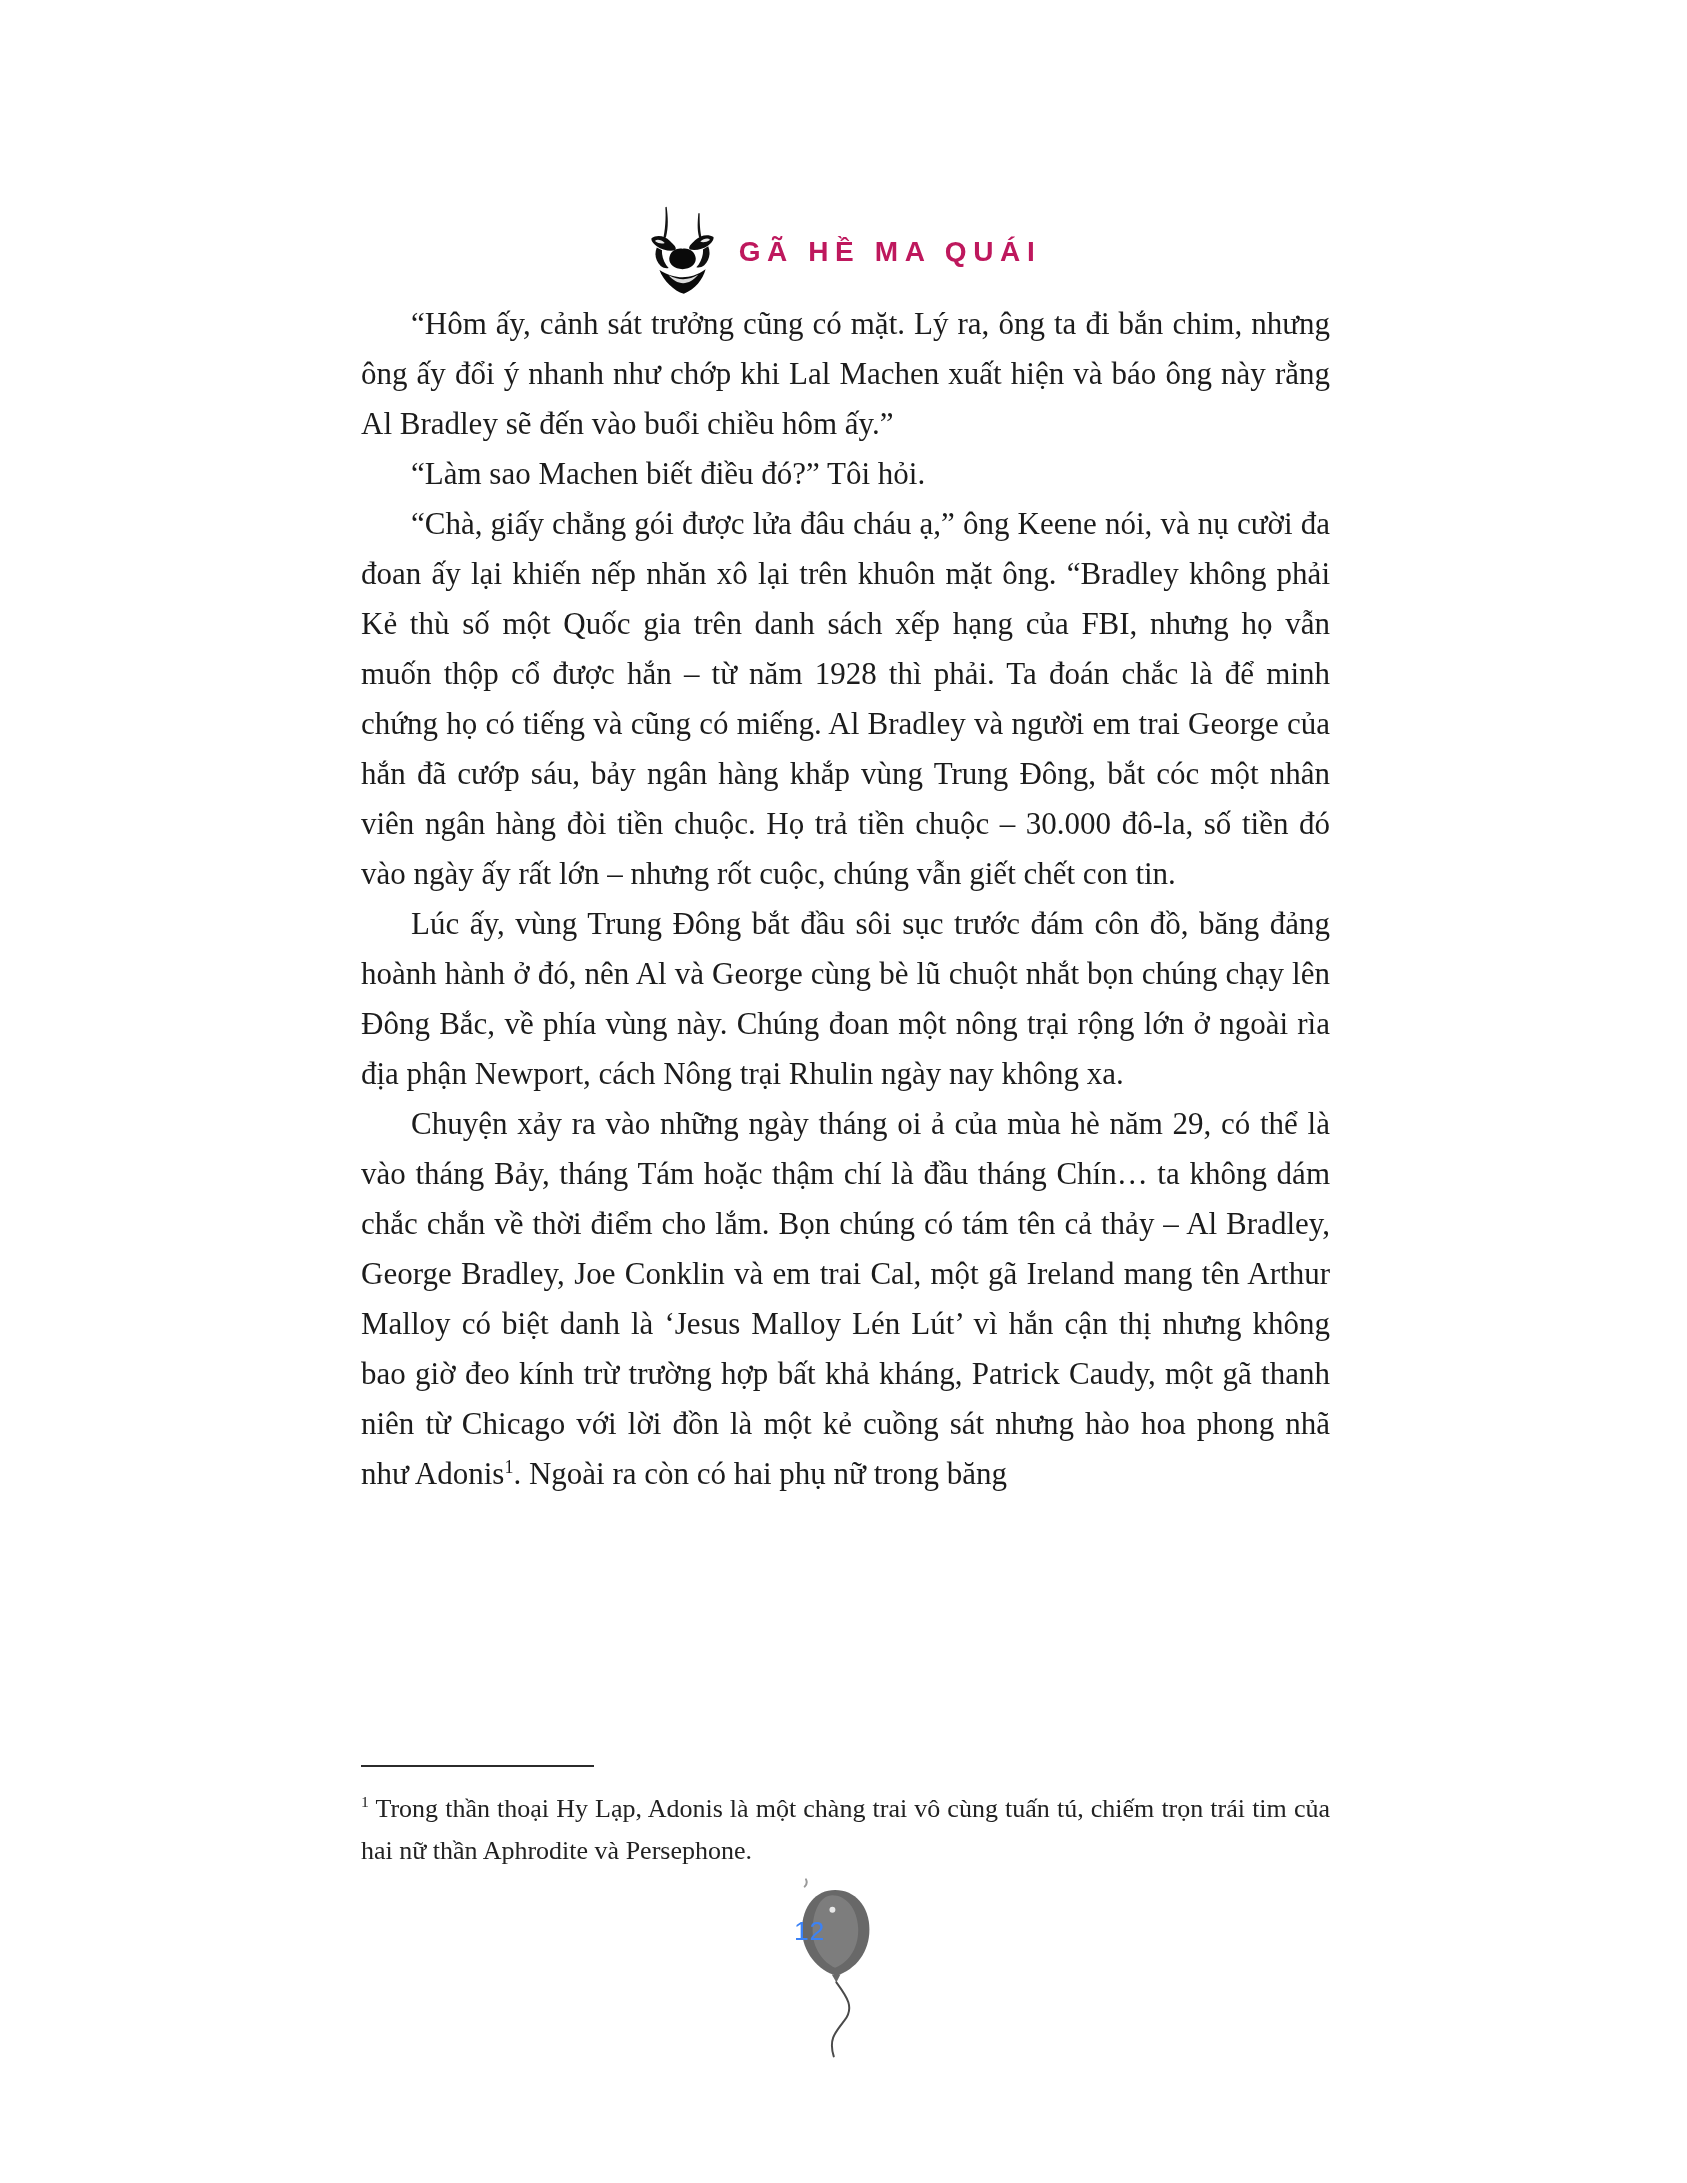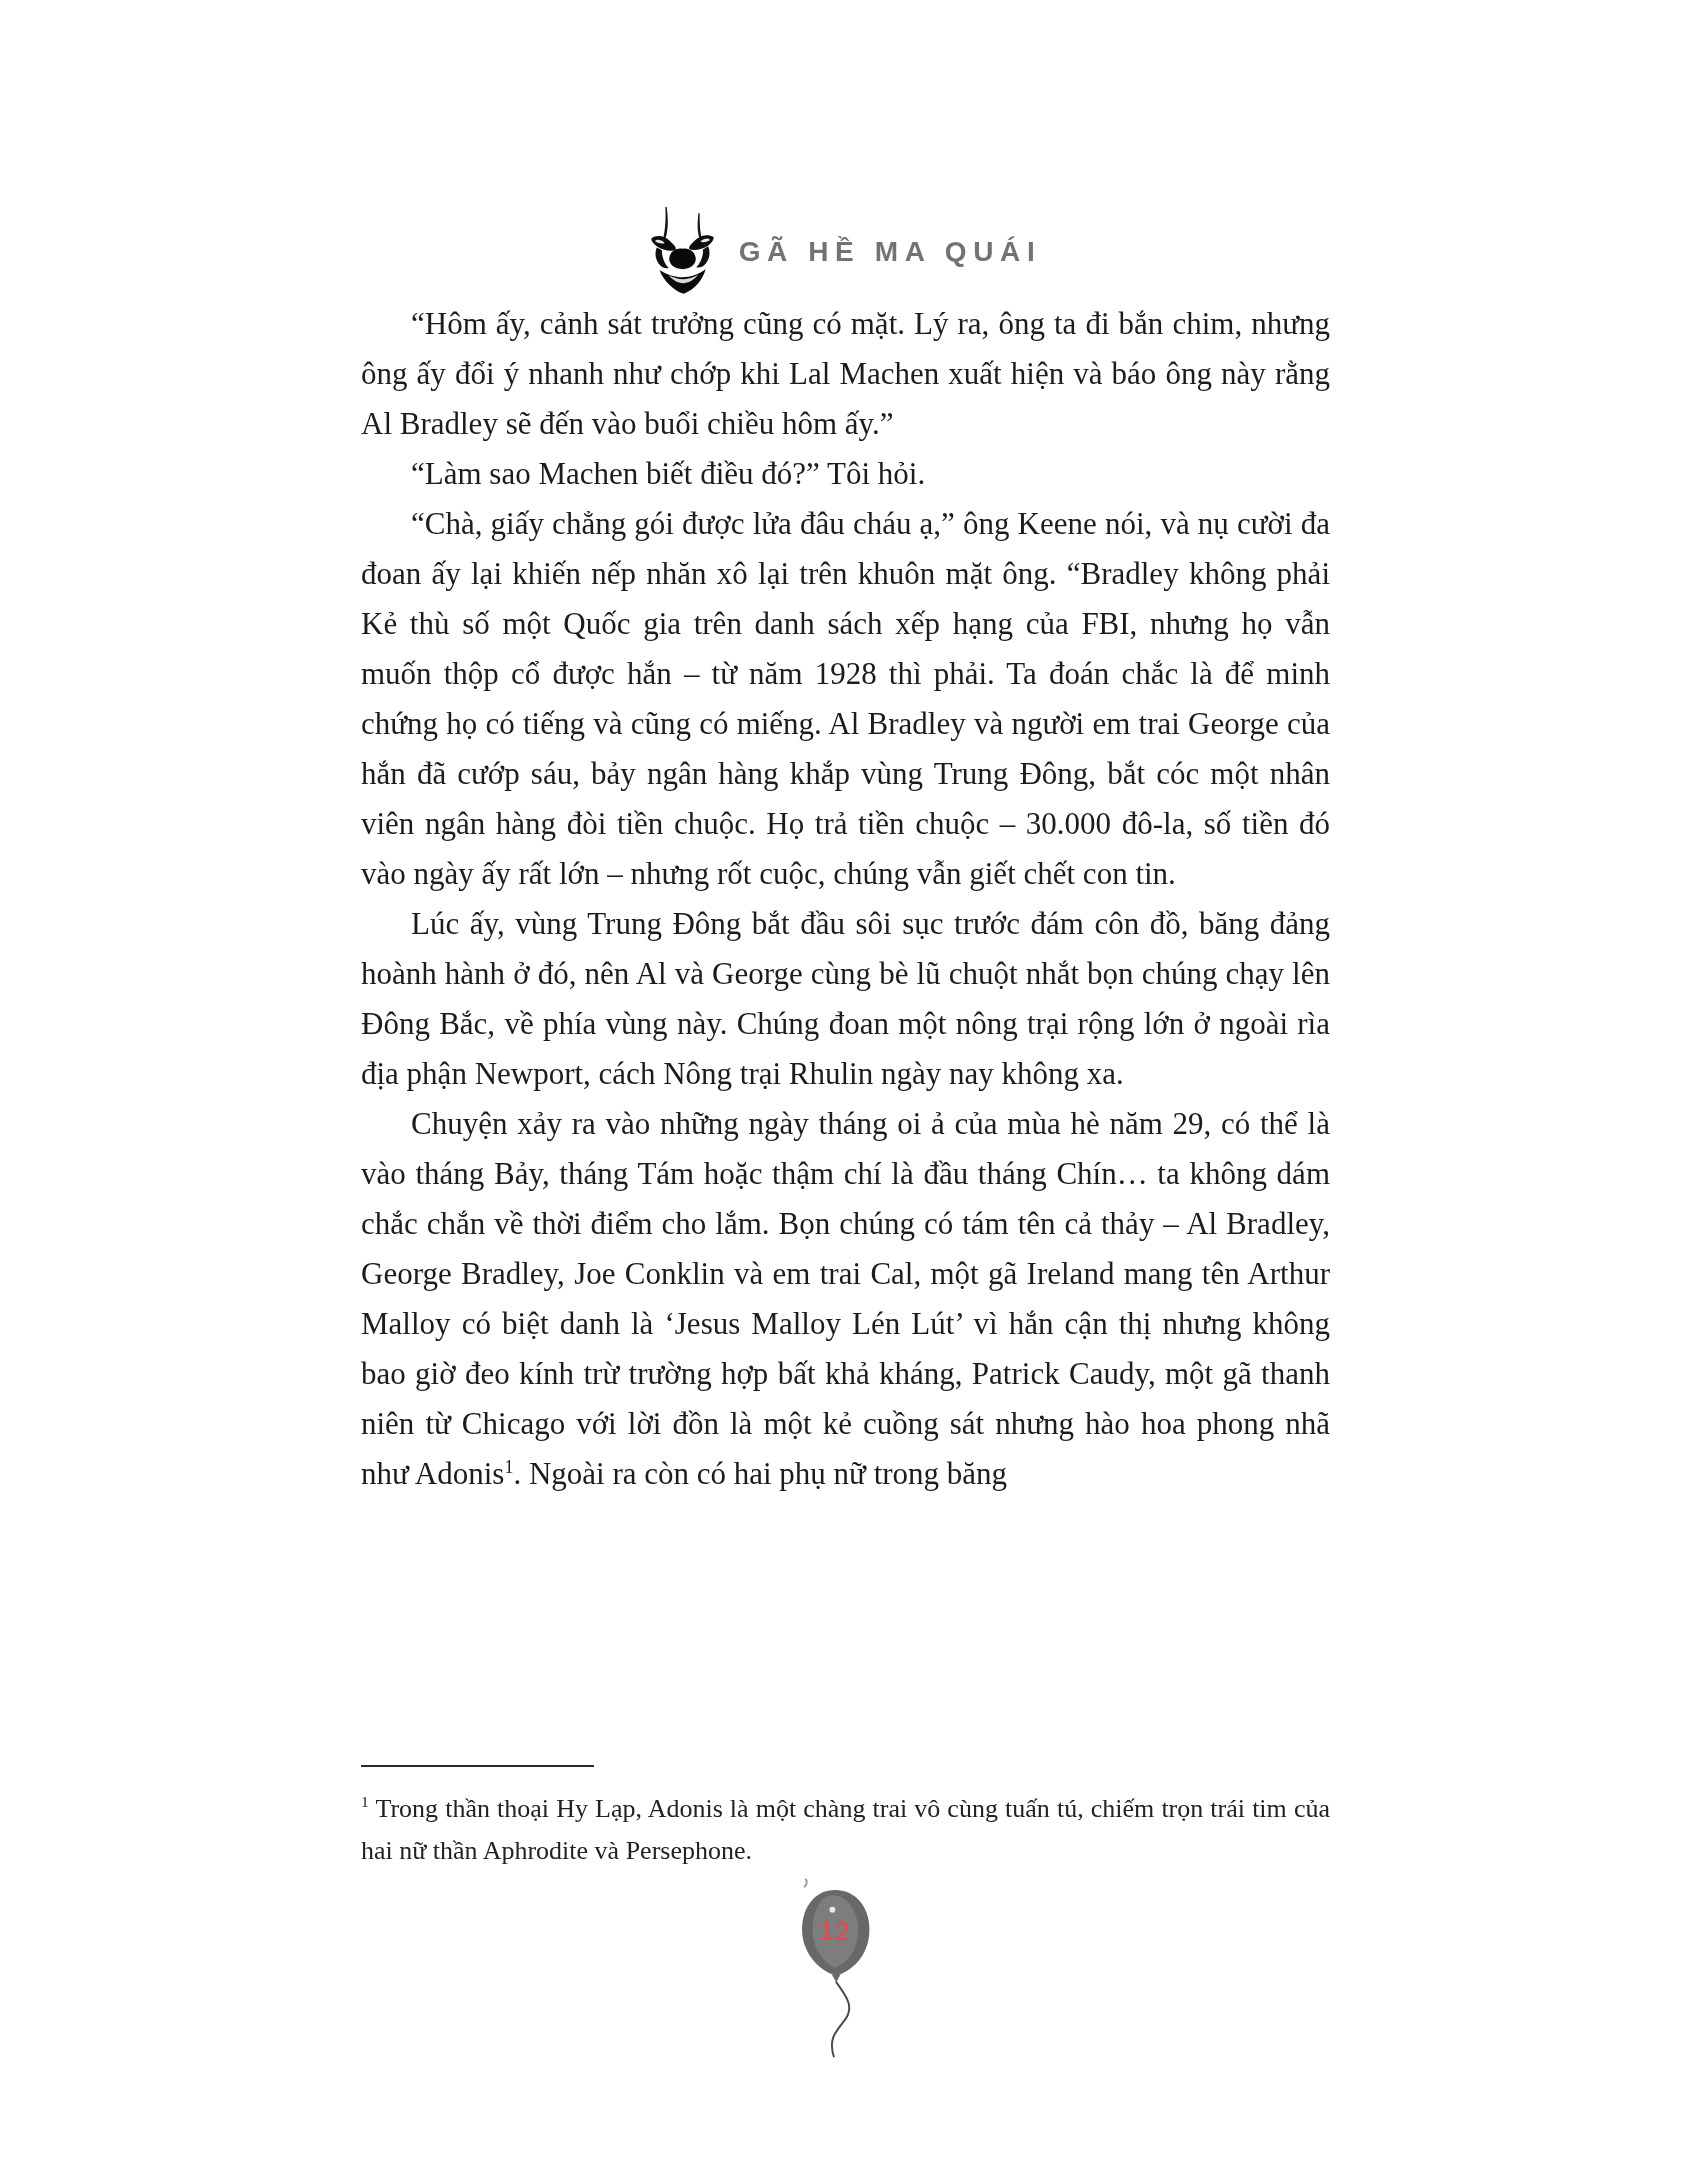--- a/index.html
+++ b/index.html
@@ -23,21 +23,21 @@
     justify-content: center;
     align-items: center;
     gap: 20px;
   }
   .clown-icon svg { display: block; }
   .chapter-title {
     font-family: "Liberation Sans", sans-serif;
     font-weight: bold;
     font-size: 28px;
     letter-spacing: 6.6px;
-    color: #737373;
+    color: #be185d;
     white-space: nowrap;
     padding-top: 4px;
   }
 
   
   .content {
     position: absolute;
     left: 361px;
     top: 299px;
     width: 969px;
@@ -90,24 +90,24 @@
     top: 1878px;
     width: 96px;
     height: 185px;
   }
   .balloon-wrap svg { display: block; }
   .balloon-number {
     position: absolute;
     left: 0;
     top: 38px;
     width: 82px;
-    text-align: center;
+    text-align: left;
     font-family: "Liberation Sans", sans-serif;
     font-size: 26.5px;
-    color: #ef4444;
+    color: #3b82f6;
     letter-spacing: 0.7px;
   }
 </style>
 </head>
 <body>
 
 <div class="chapter-header">
   <span class="clown-icon">
     <svg width="73" height="91" viewBox="0 0 110 138" xmlns="http://www.w3.org/2000/svg">
 

